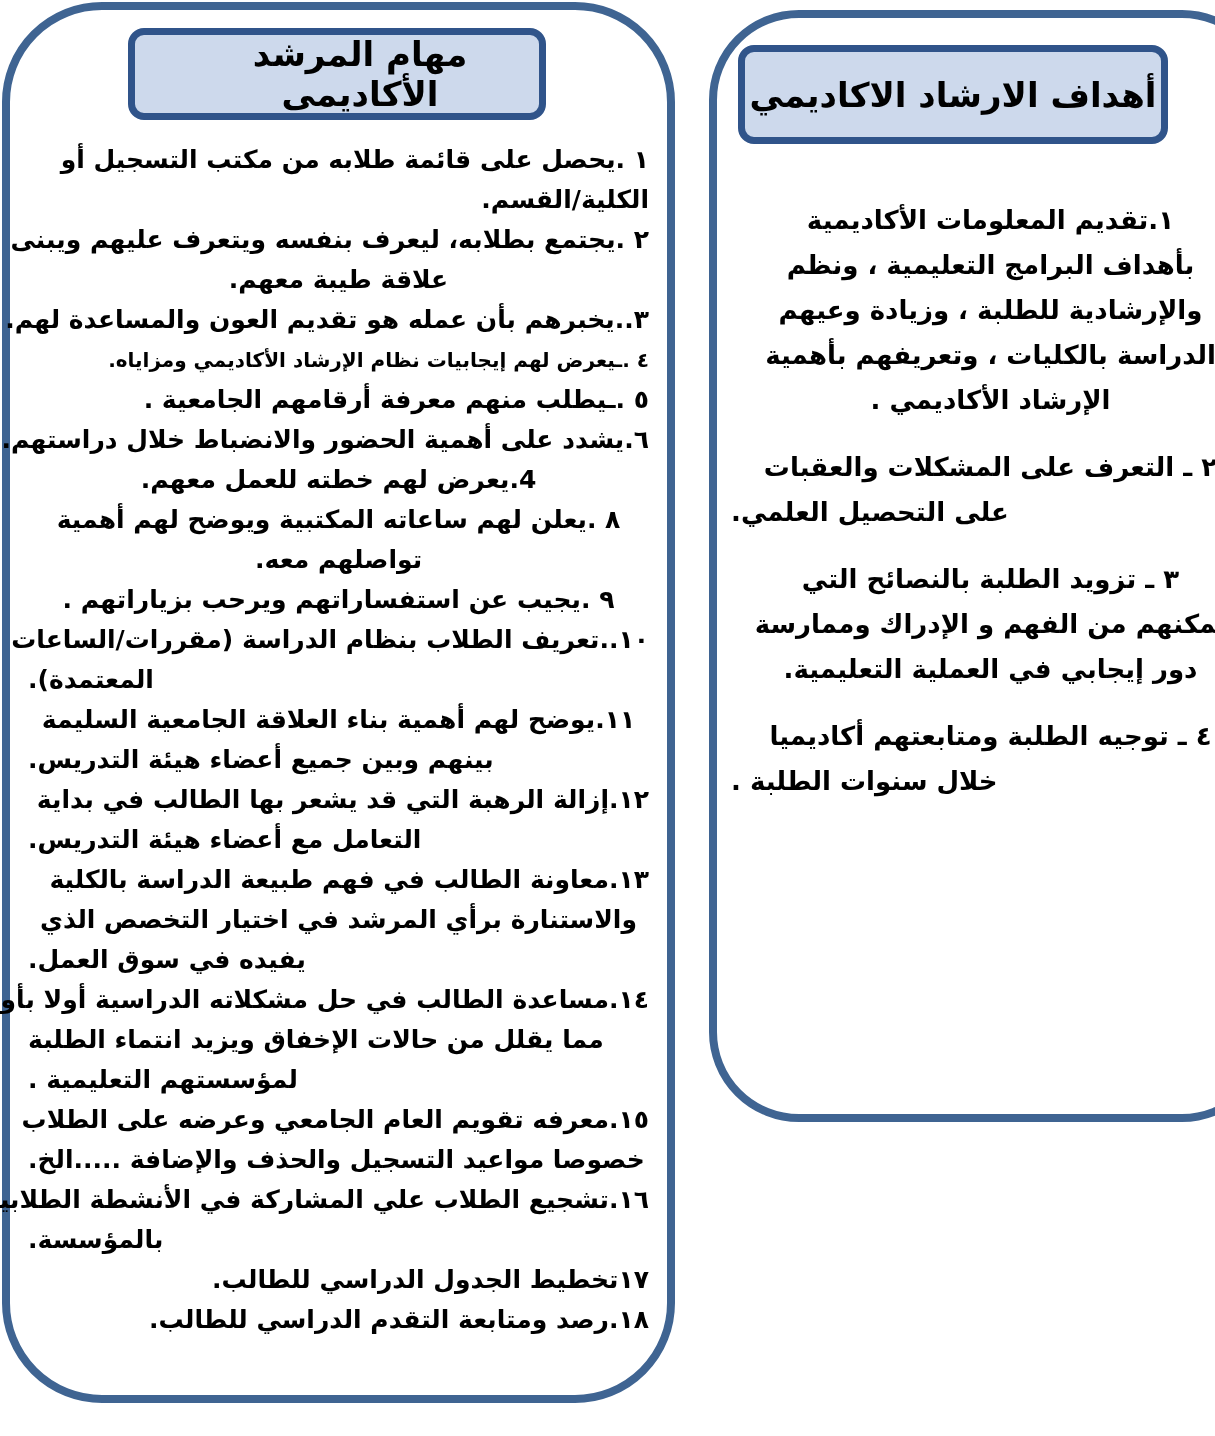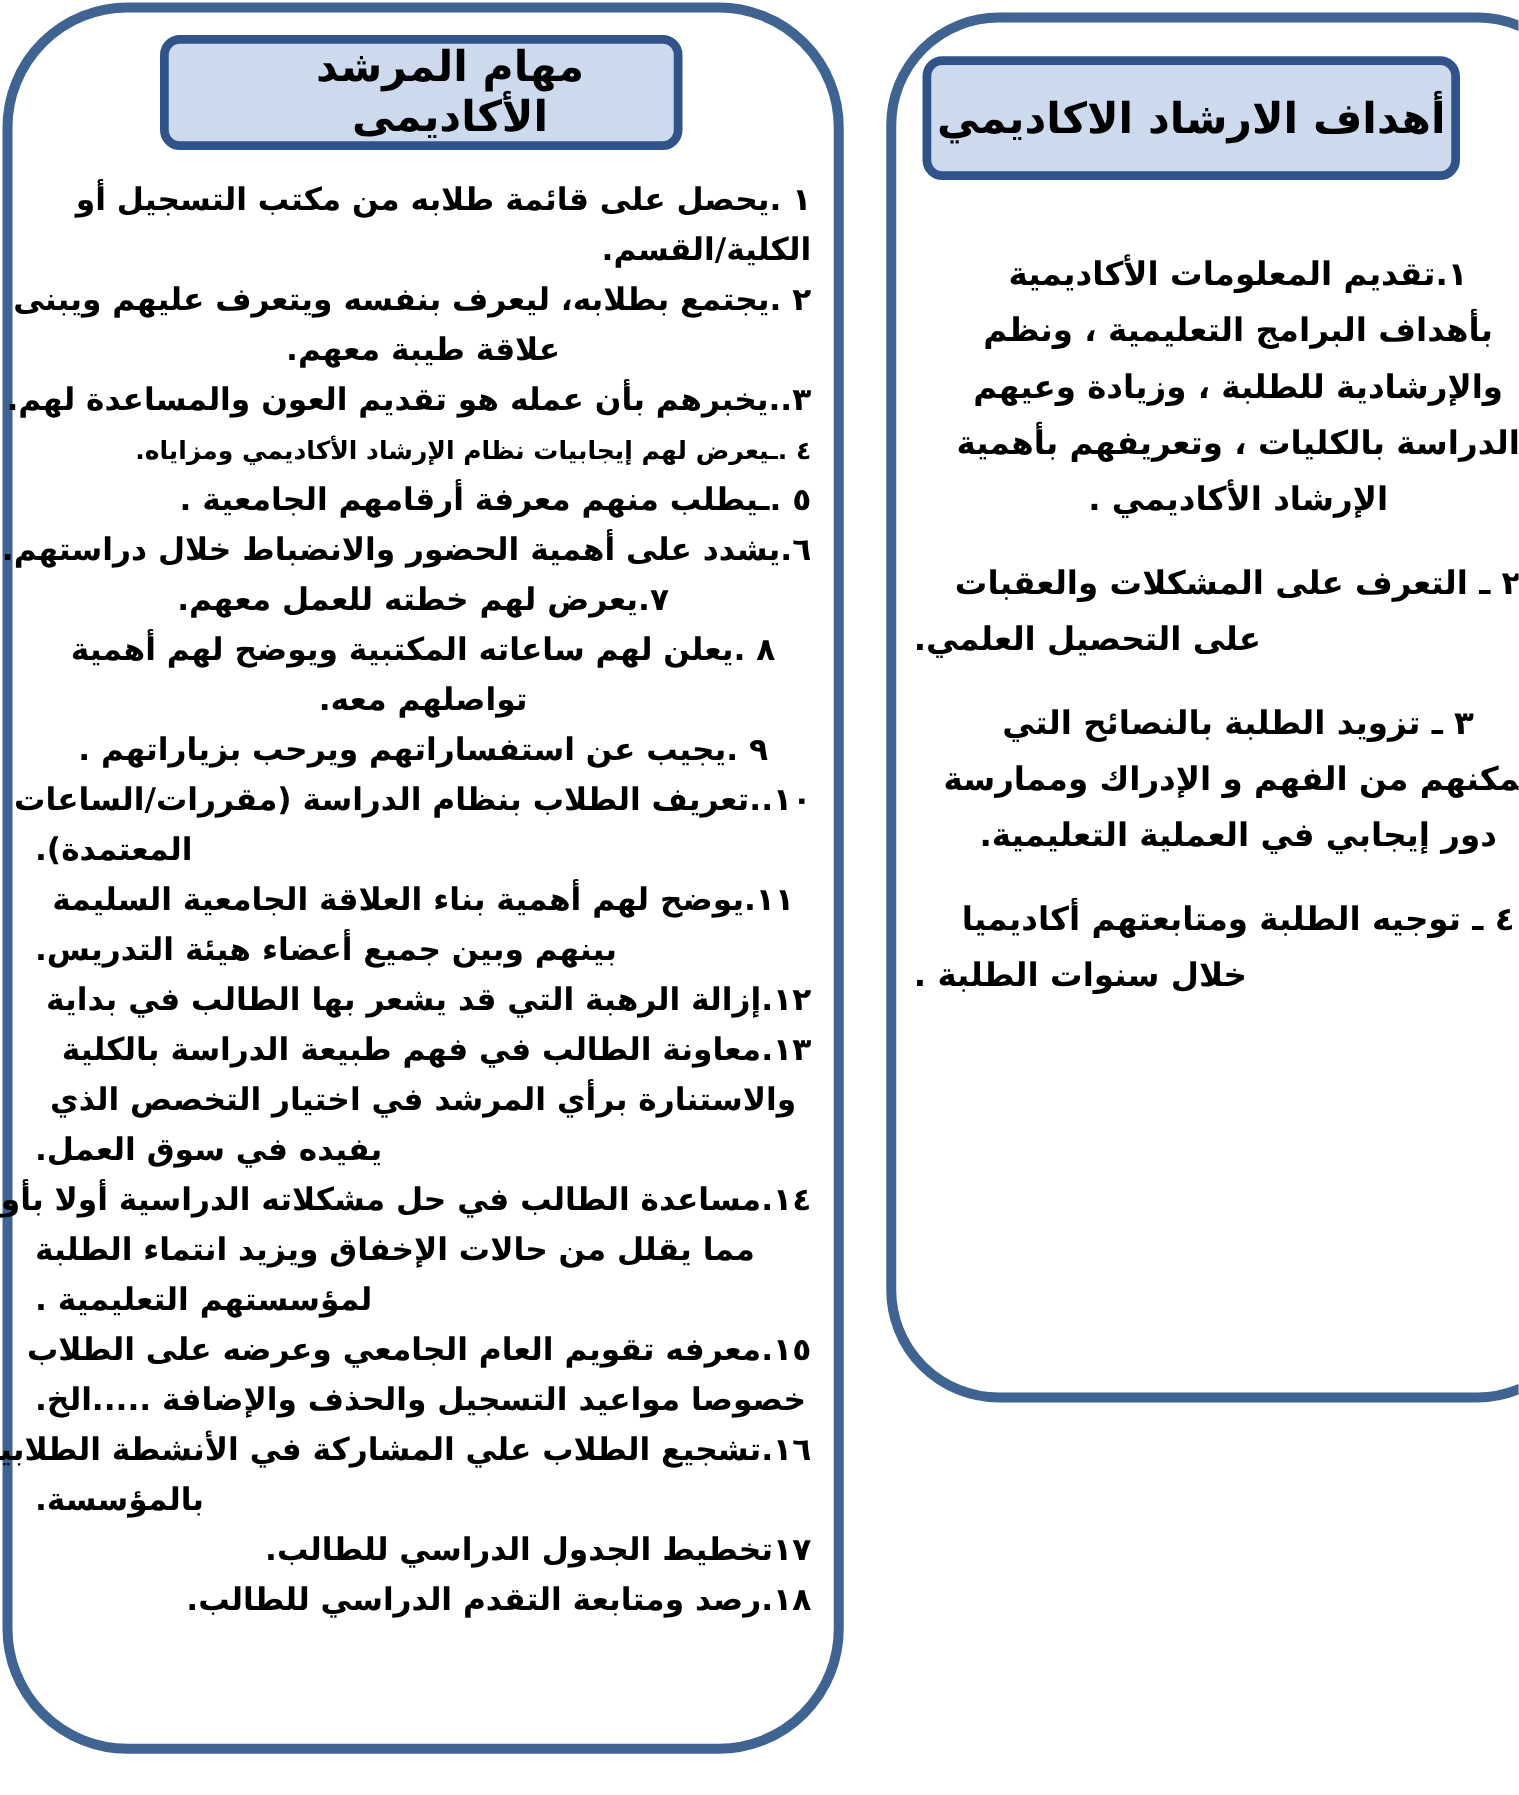--- a/index.html
+++ b/index.html
@@ -98,39 +98,40 @@
         <div class="item">
           <div class="line a-r small">٤ .ـيعرض لهم إيجابيات نظام الإرشاد الأكاديمي ومزاياه.</div>
         </div>
         <div class="item">
           <div class="line a-r">٥ .ـيطلب منهم معرفة أرقامهم الجامعية .</div>
         </div>
         <div class="item">
           <div class="line a-c">٦.يشدد على أهمية الحضور والانضباط خلال دراستهم.</div>
         </div>
         <div class="item">
-          <div class="line a-c">٧.يعرض لهم خطته للعمل معهم.</div>
+          <div class="line a-c">4.يعرض لهم خطته للعمل معهم.</div>
         </div>
         <div class="item">
           <div class="line a-c">٨ .يعلن لهم ساعاته المكتبية ويوضح لهم أهمية</div>
           <div class="line a-c">تواصلهم معه.</div>
         </div>
         <div class="item">
           <div class="line a-c">٩ .يجيب عن استفساراتهم ويرحب بزياراتهم .</div>
         </div>
         <div class="item">
           <div class="line a-c">١٠..تعريف الطلاب بنظام الدراسة (مقررات/الساعات</div>
           <div class="line a-l">المعتمدة).</div>
         </div>
         <div class="item">
           <div class="line a-c">١١.يوضح لهم أهمية بناء العلاقة الجامعية السليمة</div>
           <div class="line a-l">بينهم وبين جميع أعضاء هيئة التدريس.</div>
         </div>
         <div class="item">
           <div class="line a-r">١٢.إزالة الرهبة التي قد يشعر بها الطالب في بداية</div>
+          <div class="line a-l">التعامل مع أعضاء هيئة التدريس.</div>
         </div>
         <div class="item">
           <div class="line a-r">١٣.معاونة الطالب في فهم طبيعة الدراسة بالكلية</div>
           <div class="line a-c">والاستنارة برأي المرشد في اختيار التخصص الذي</div>
           <div class="line a-l">يفيده  في سوق العمل.</div>
         </div>
         <div class="item">
           <div class="line a-r">١٤.مساعدة الطالب في حل مشكلاته الدراسية أولا بأول</div>
           <div class="line a-l">مما يقلل من حالات الإخفاق ويزيد انتماء الطلبة</div>
           <div class="line a-l">لمؤسستهم التعليمية .</div>

